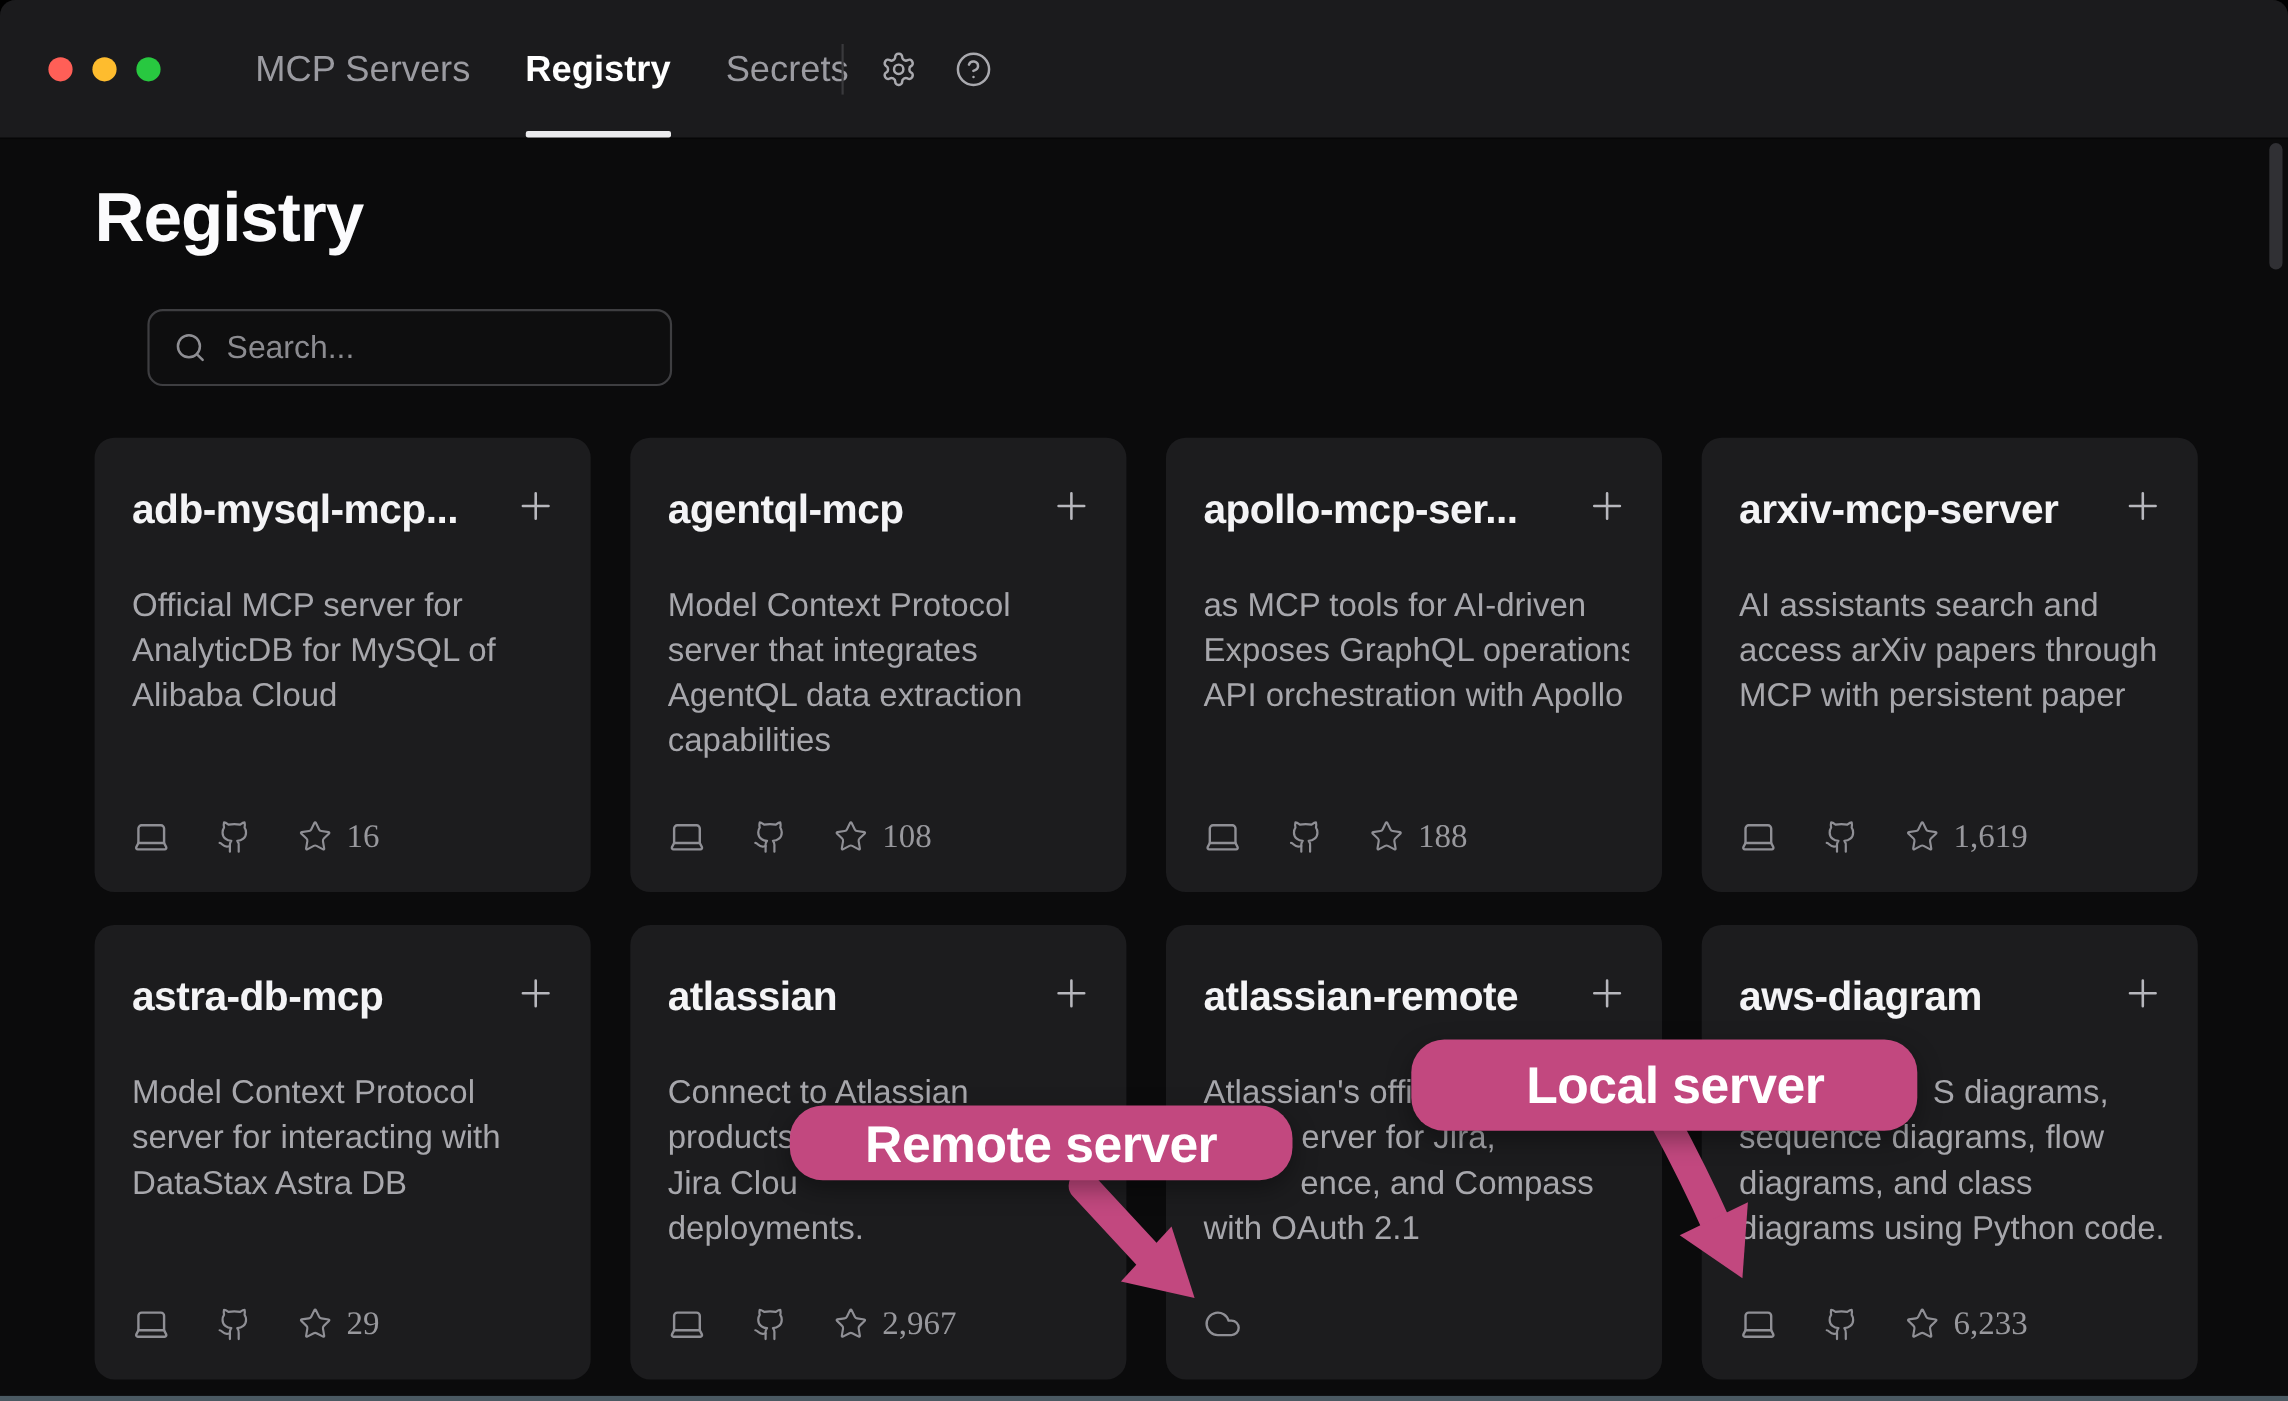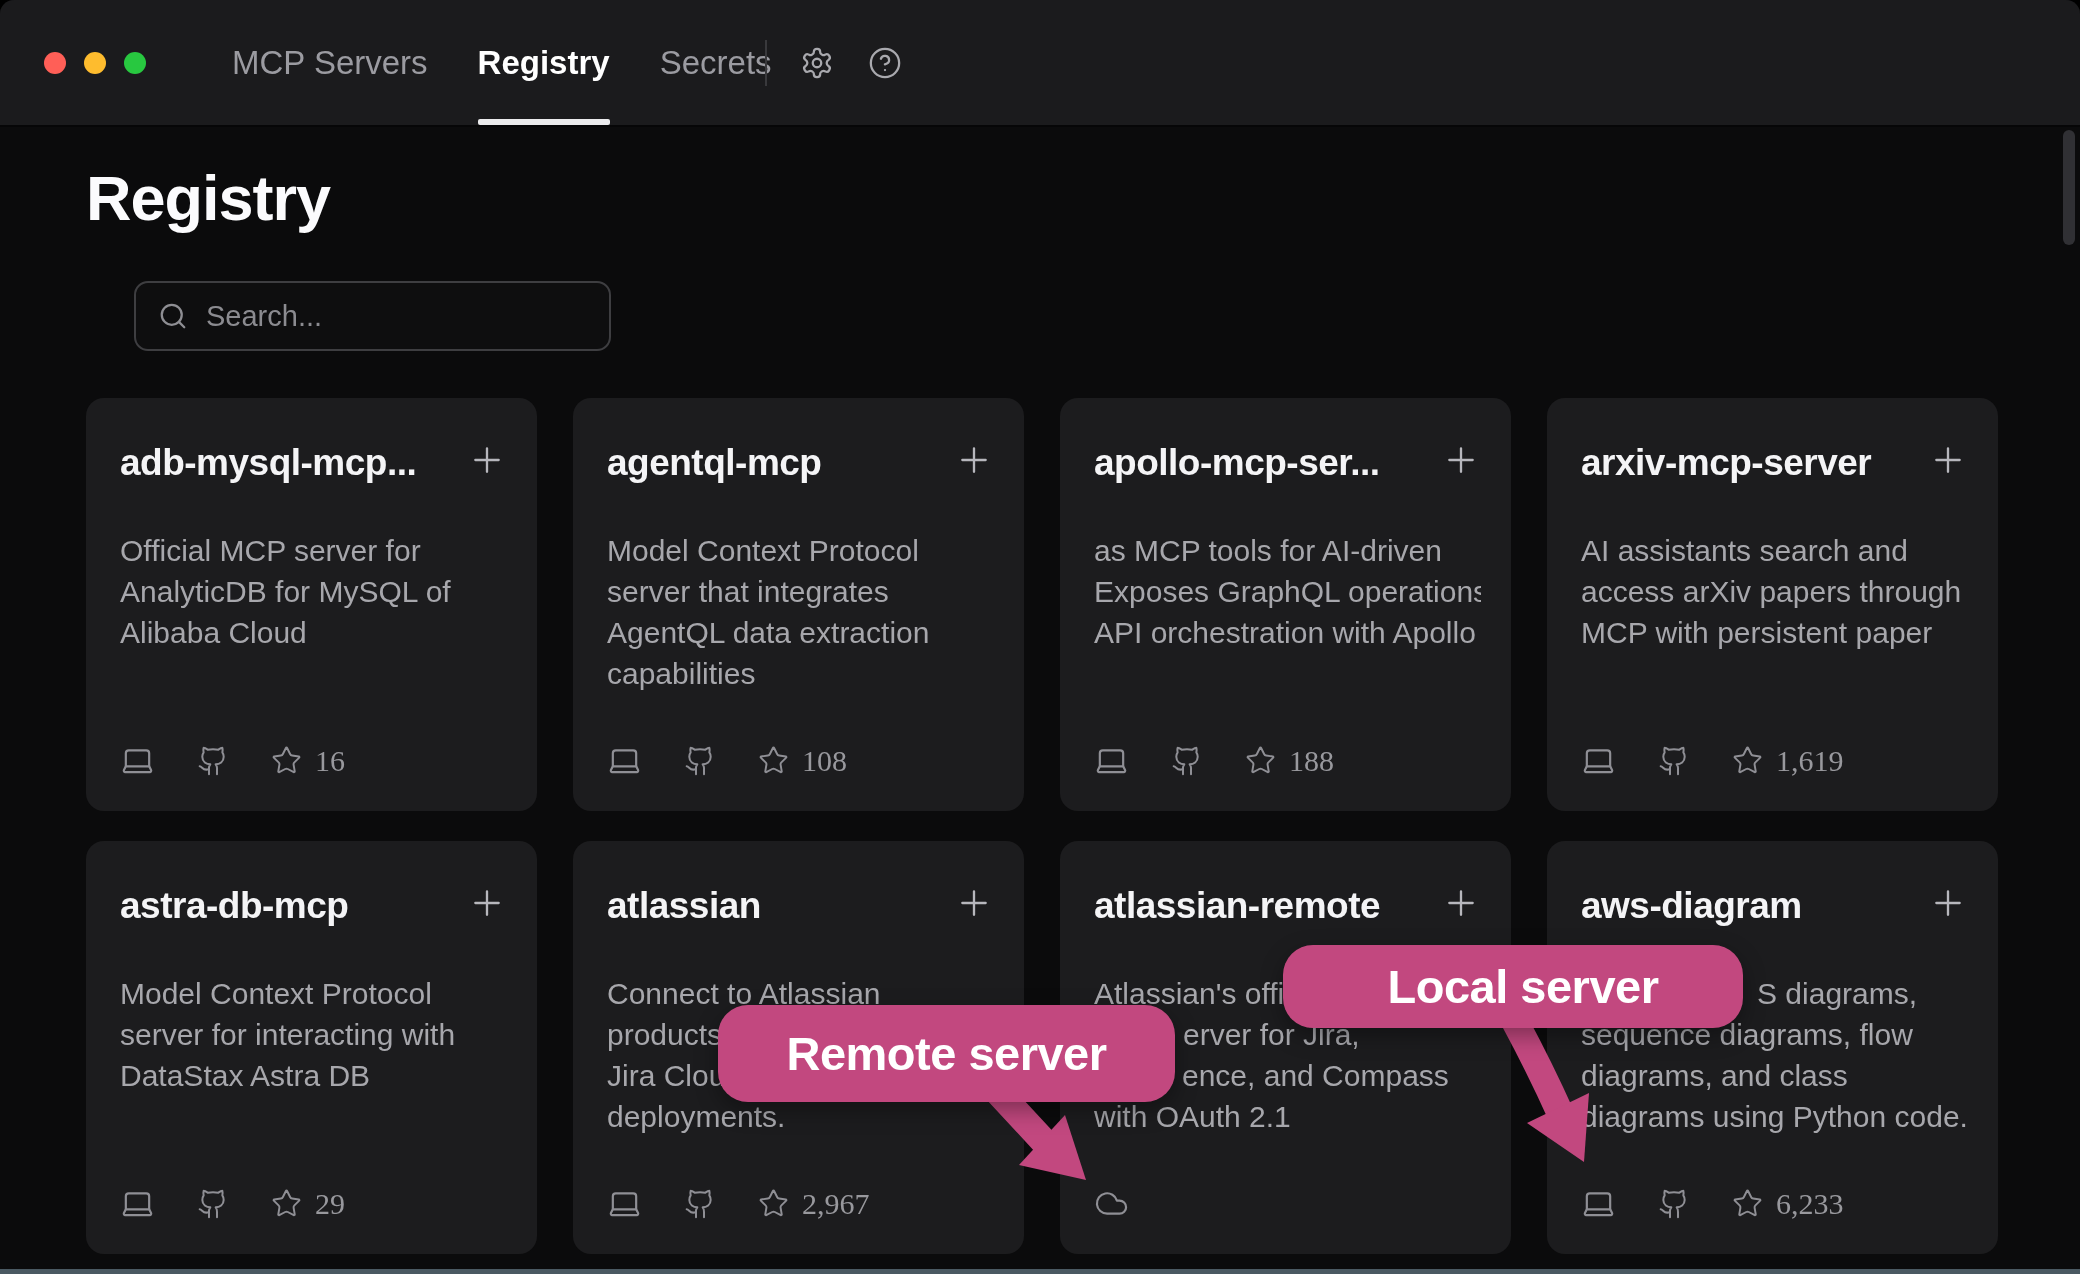--- a/index.html
+++ b/index.html
@@ -65,21 +65,21 @@
   .card[data-idx="6"] .dline:nth-child(2) { padding-left:89px; }
   .card[data-idx="6"] .dline:nth-child(3) { padding-left:88px; }
   .card[data-idx="7"] .dline:nth-child(1) { padding-left:176px; }
 
   
   .arrows { position:absolute; left:0; top:0; width:2080px; height:1274px;
             pointer-events:none; }
   .badge { position:absolute; display:flex; align-items:center; justify-content:center;
            border-radius:30px; color:#fff; font-size:47px; font-weight:700;
            box-shadow:0 8px 22px rgba(0,0,0,.35); letter-spacing:-0.5px; }
-  .badge-remote { left:718px; top:1005px; width:457px; height:97px; }
+  .badge-remote { left:718px; top:1005px; width:457px; height:68px; }
   .badge-local  { left:1283px; top:945px; width:460px; height:83px;padding-left:20px; }
 
   
   .scroll-thumb { position:absolute; right:5px; top:130px; width:12px; height:115px;
            border-radius:6px; background:#303034; }
   .bottom-edge { position:absolute; left:0; bottom:0; width:100%; height:5px; }
 </style>
 </head>
 <body>
 

